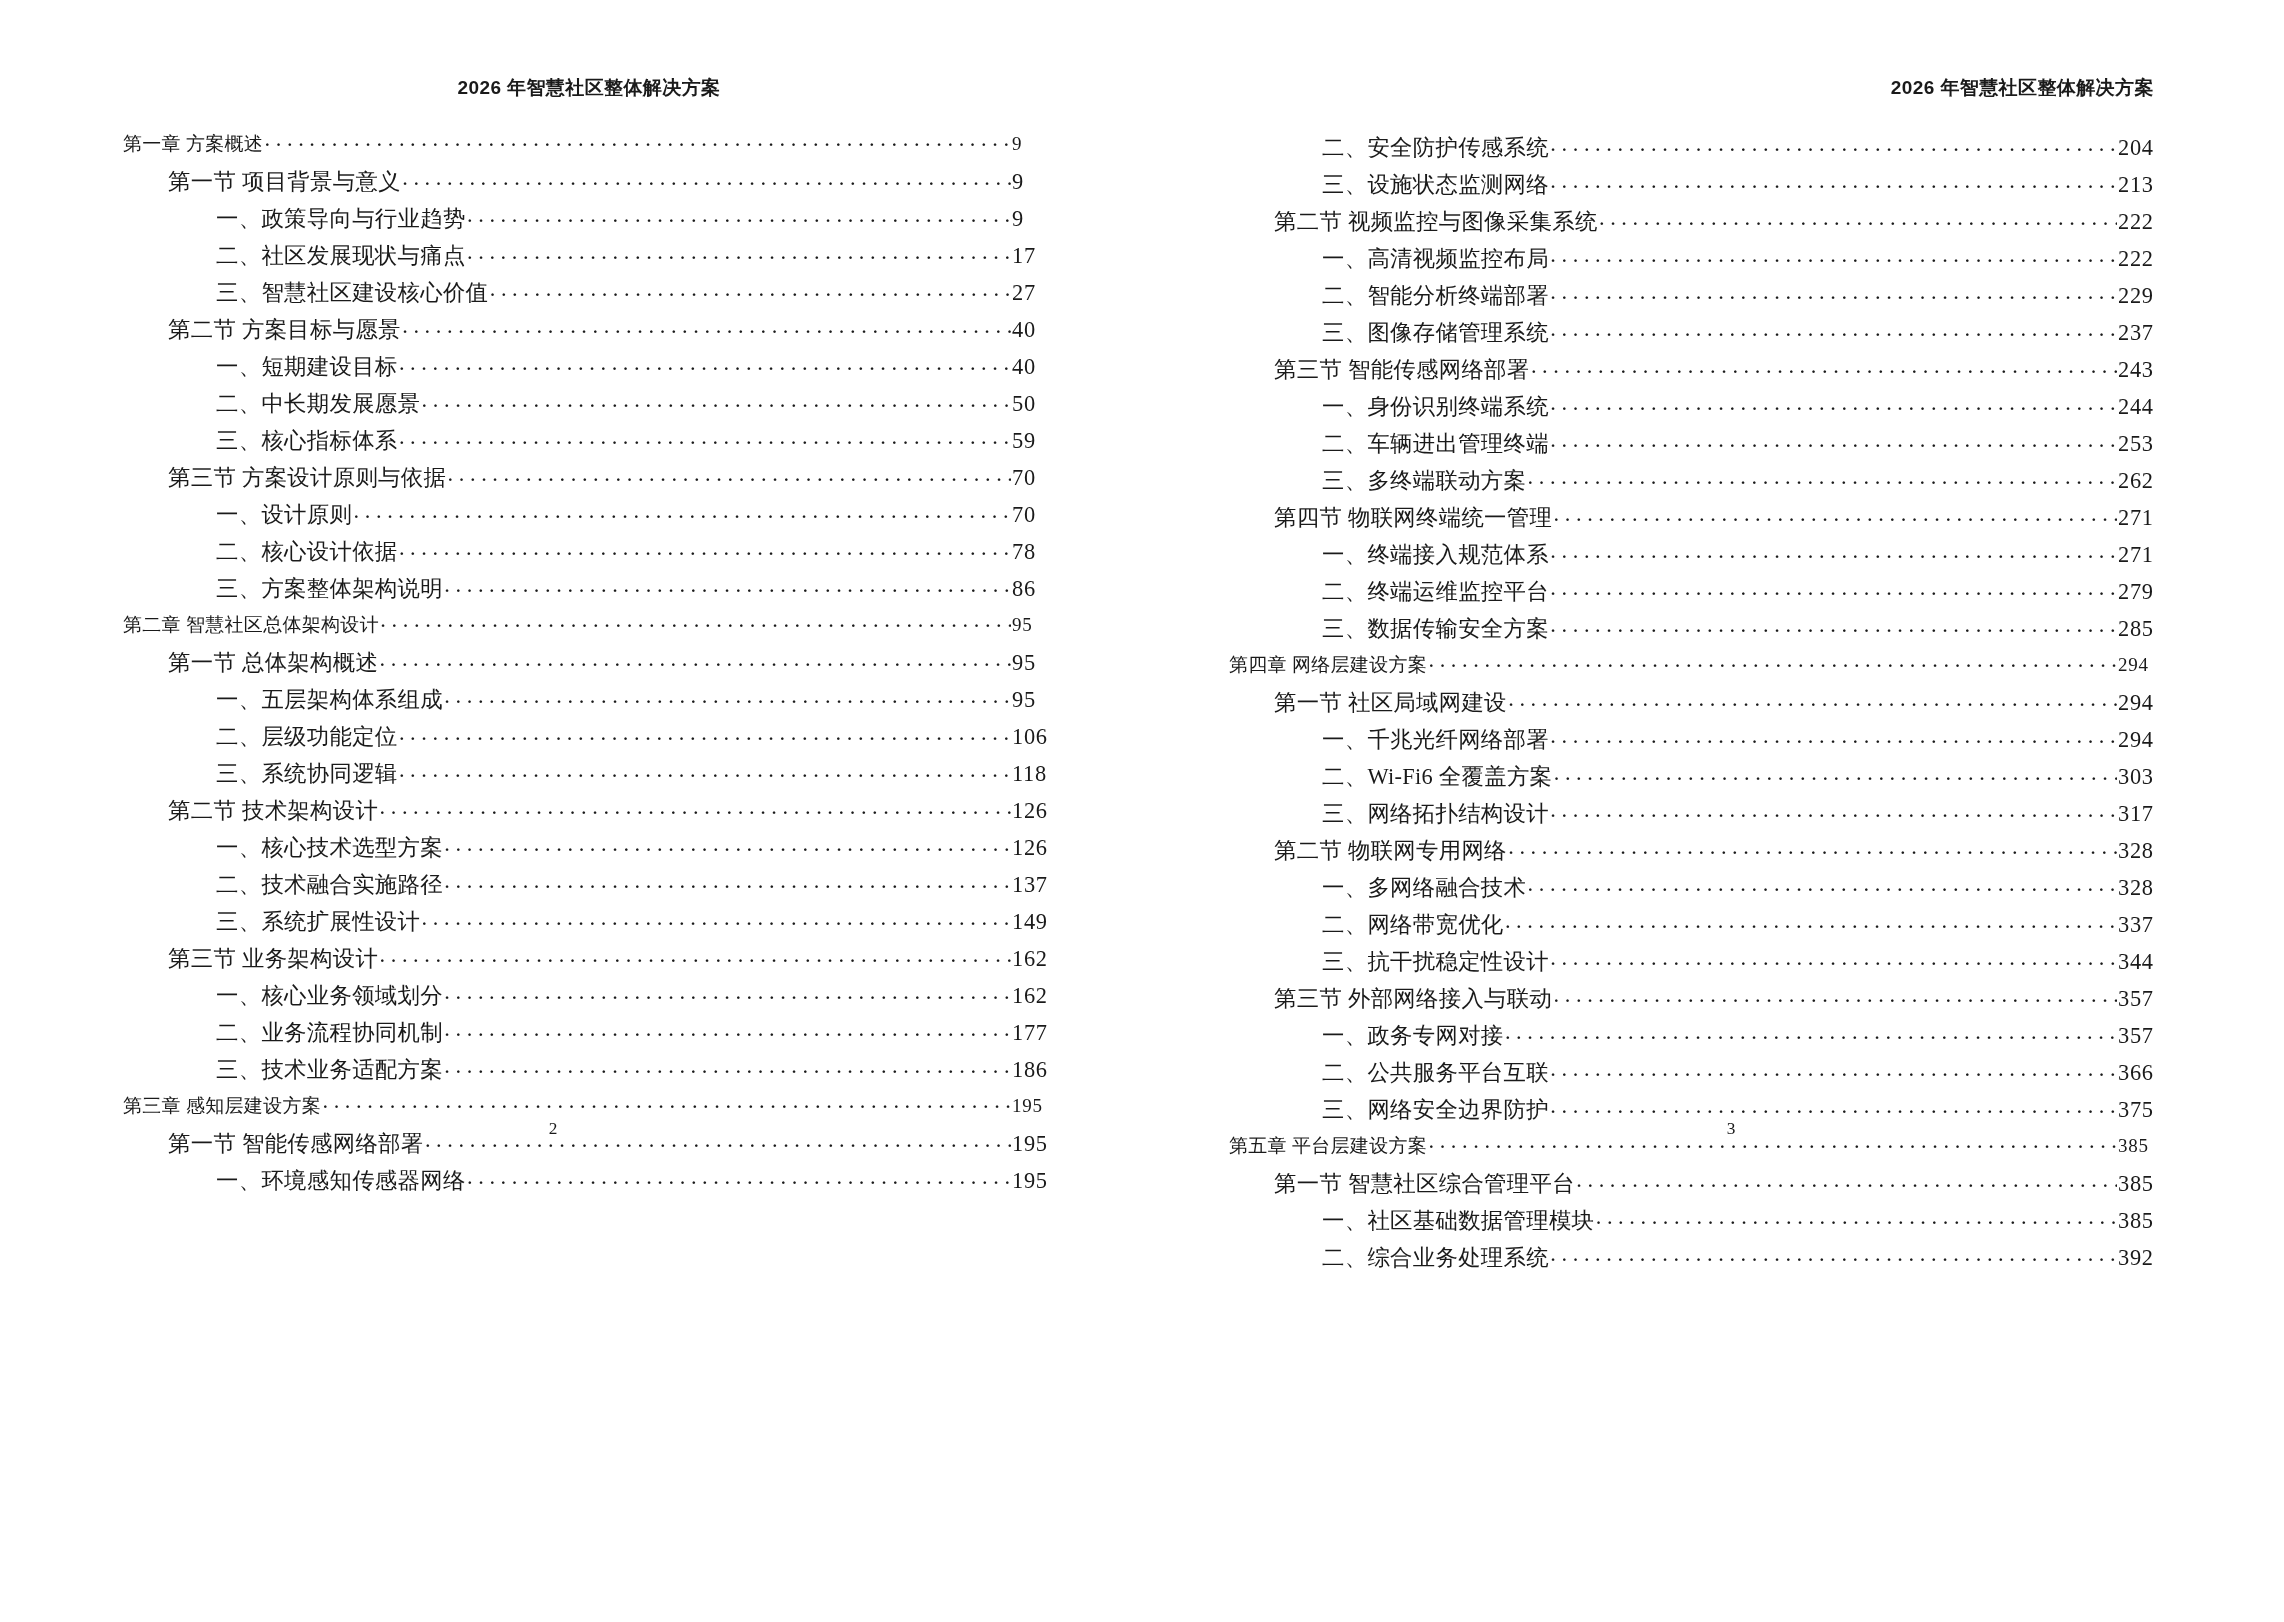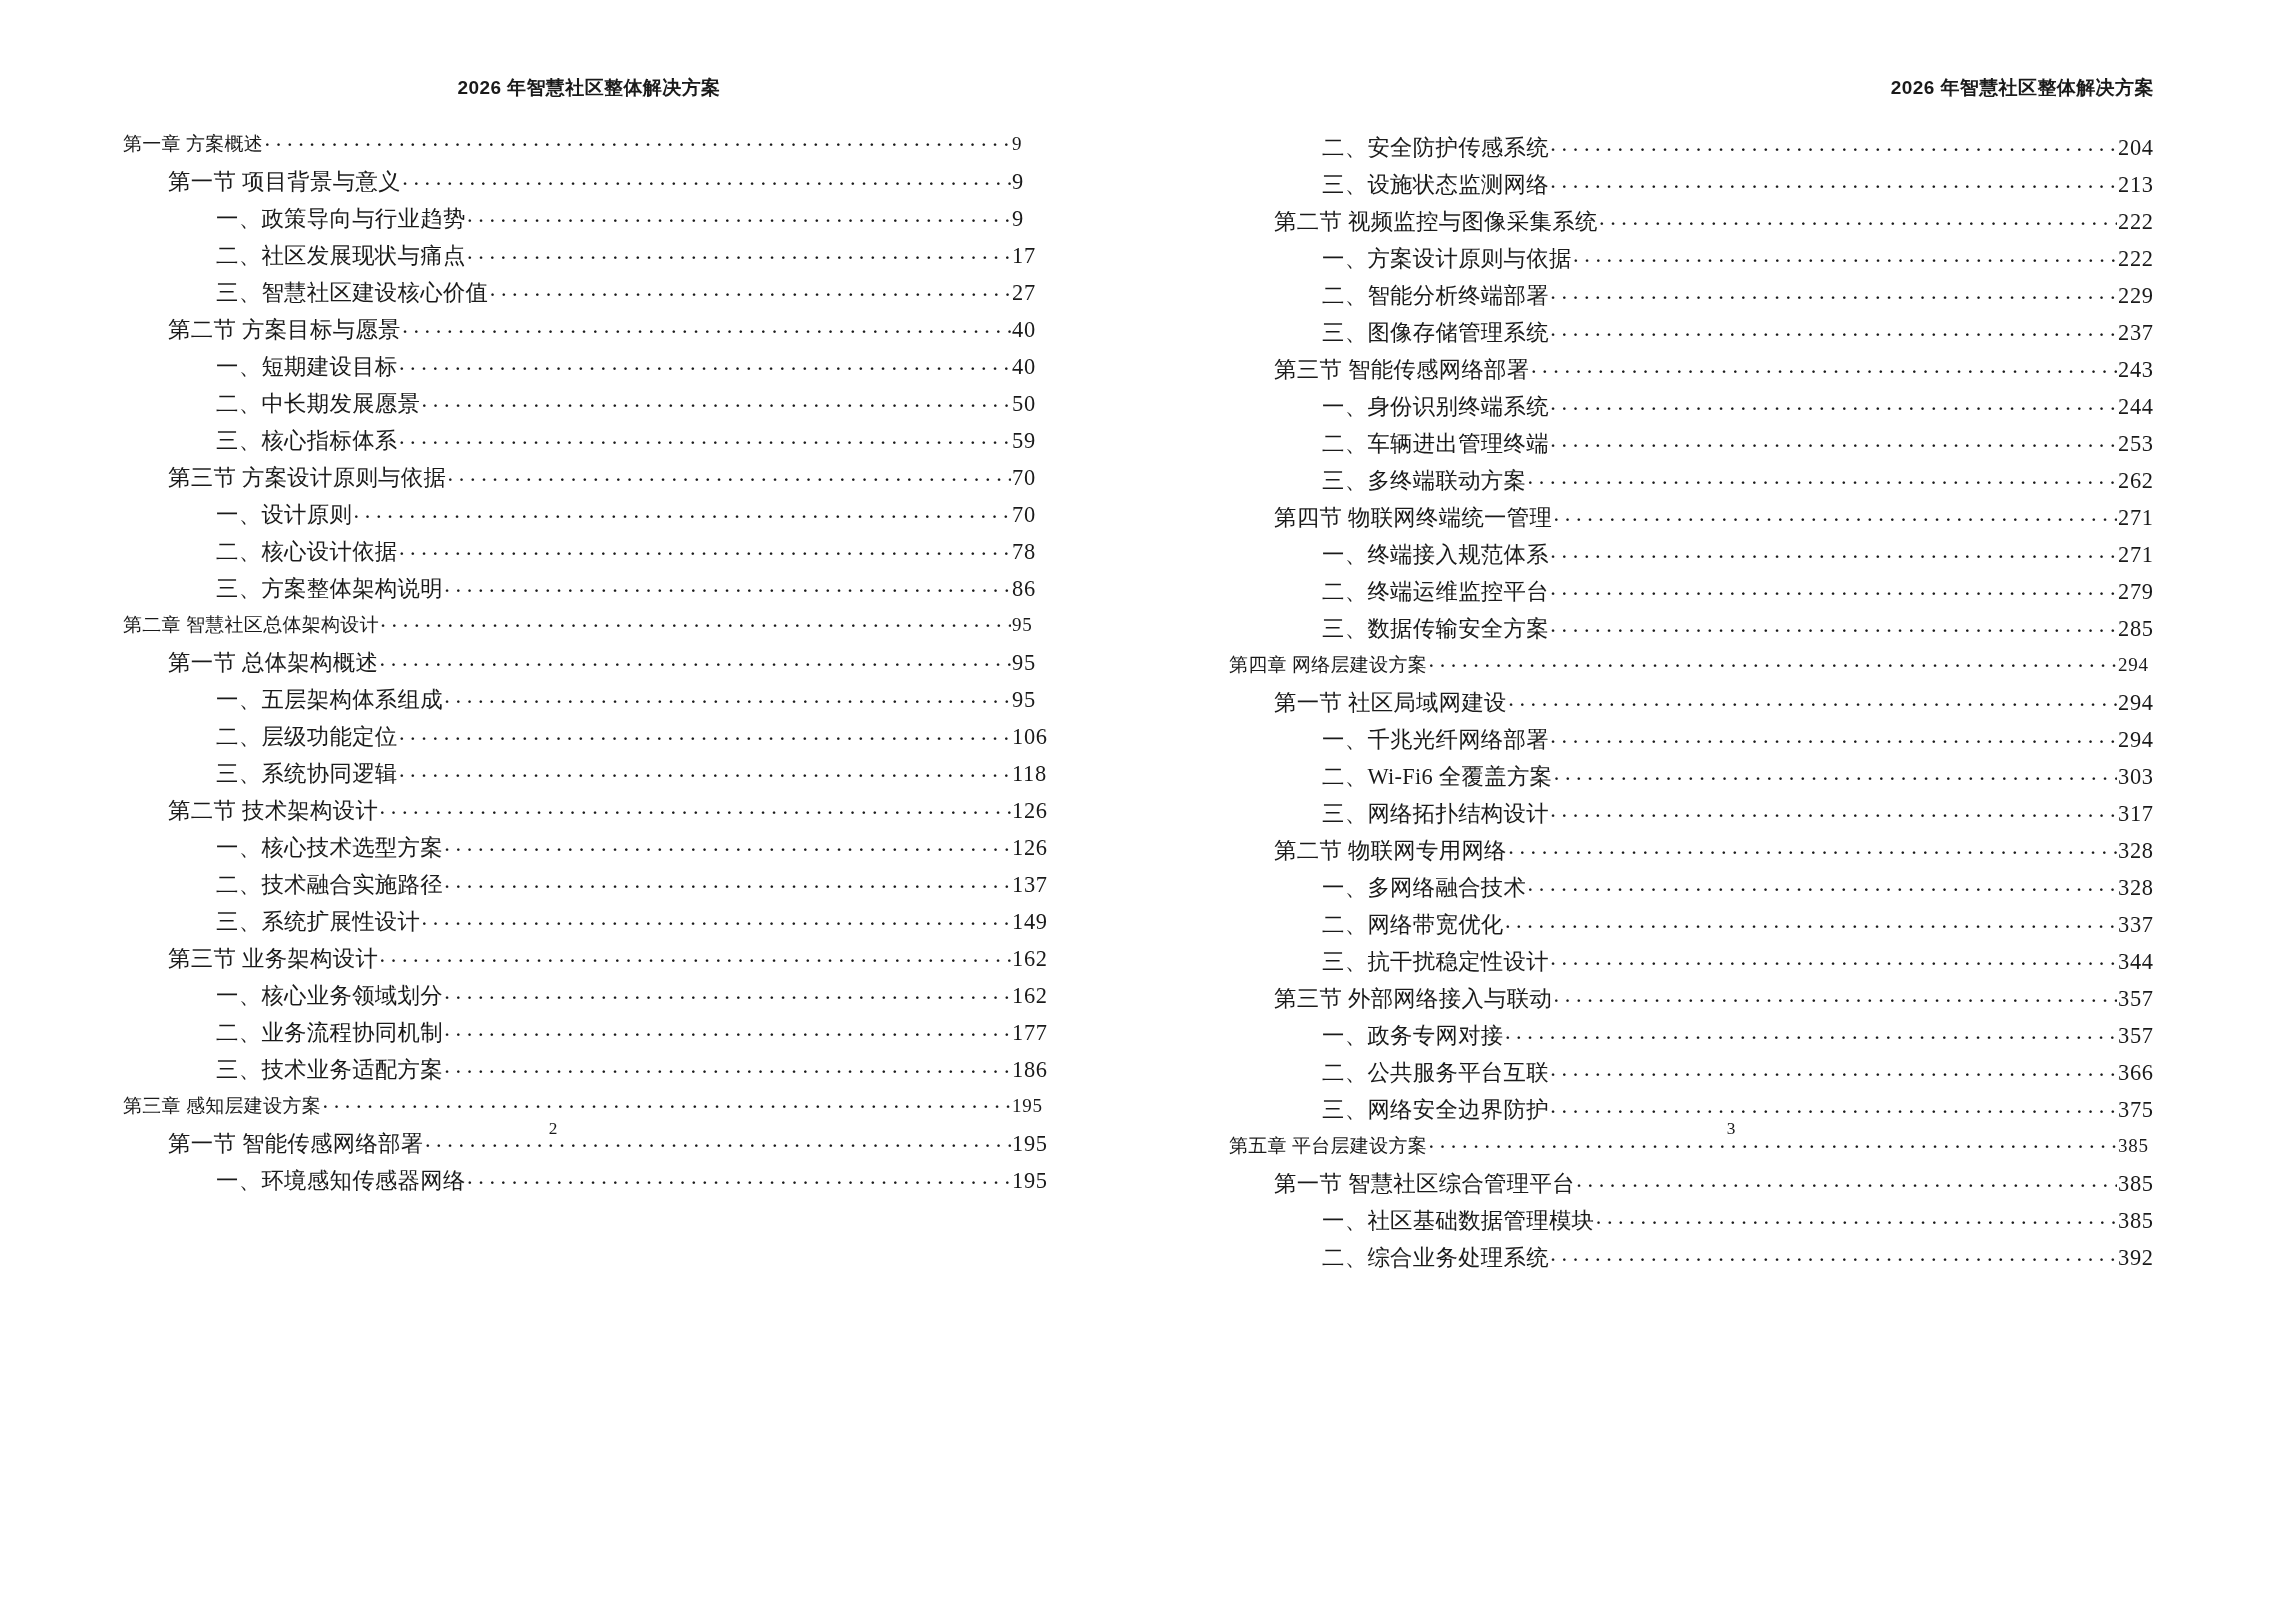--- a/index.html
+++ b/index.html
@@ -296,21 +296,21 @@
           <span class="toc-label">三、设施状态监测网络</span>
           <span class="toc-leader"></span>
           <span class="toc-page">213</span>
         </li>
         <li class="toc-row lvl-2">
           <span class="toc-label">第二节  视频监控与图像采集系统</span>
           <span class="toc-leader"></span>
           <span class="toc-page">222</span>
         </li>
         <li class="toc-row lvl-3">
-          <span class="toc-label">一、方案设计原则与依据</span>
+          <span class="toc-label">一、高清视频监控布局</span>
           <span class="toc-leader"></span>
           <span class="toc-page">222</span>
         </li>
         <li class="toc-row lvl-3">
           <span class="toc-label">二、智能分析终端部署</span>
           <span class="toc-leader"></span>
           <span class="toc-page">229</span>
         </li>
         <li class="toc-row lvl-3">
           <span class="toc-label">三、图像存储管理系统</span>

